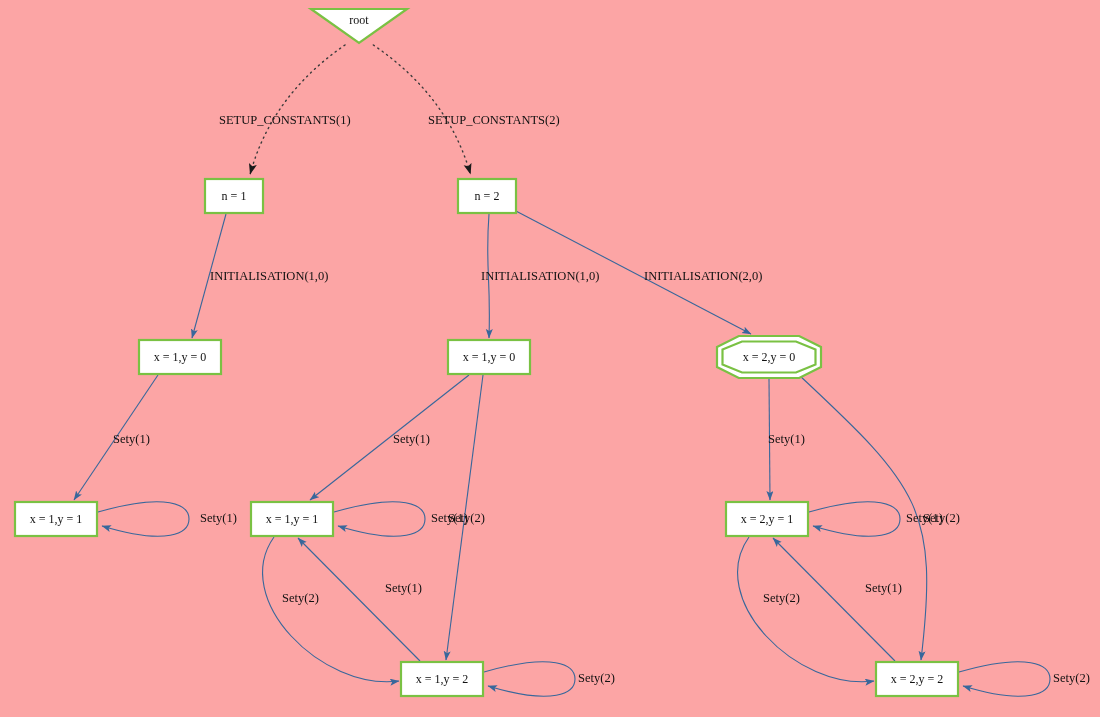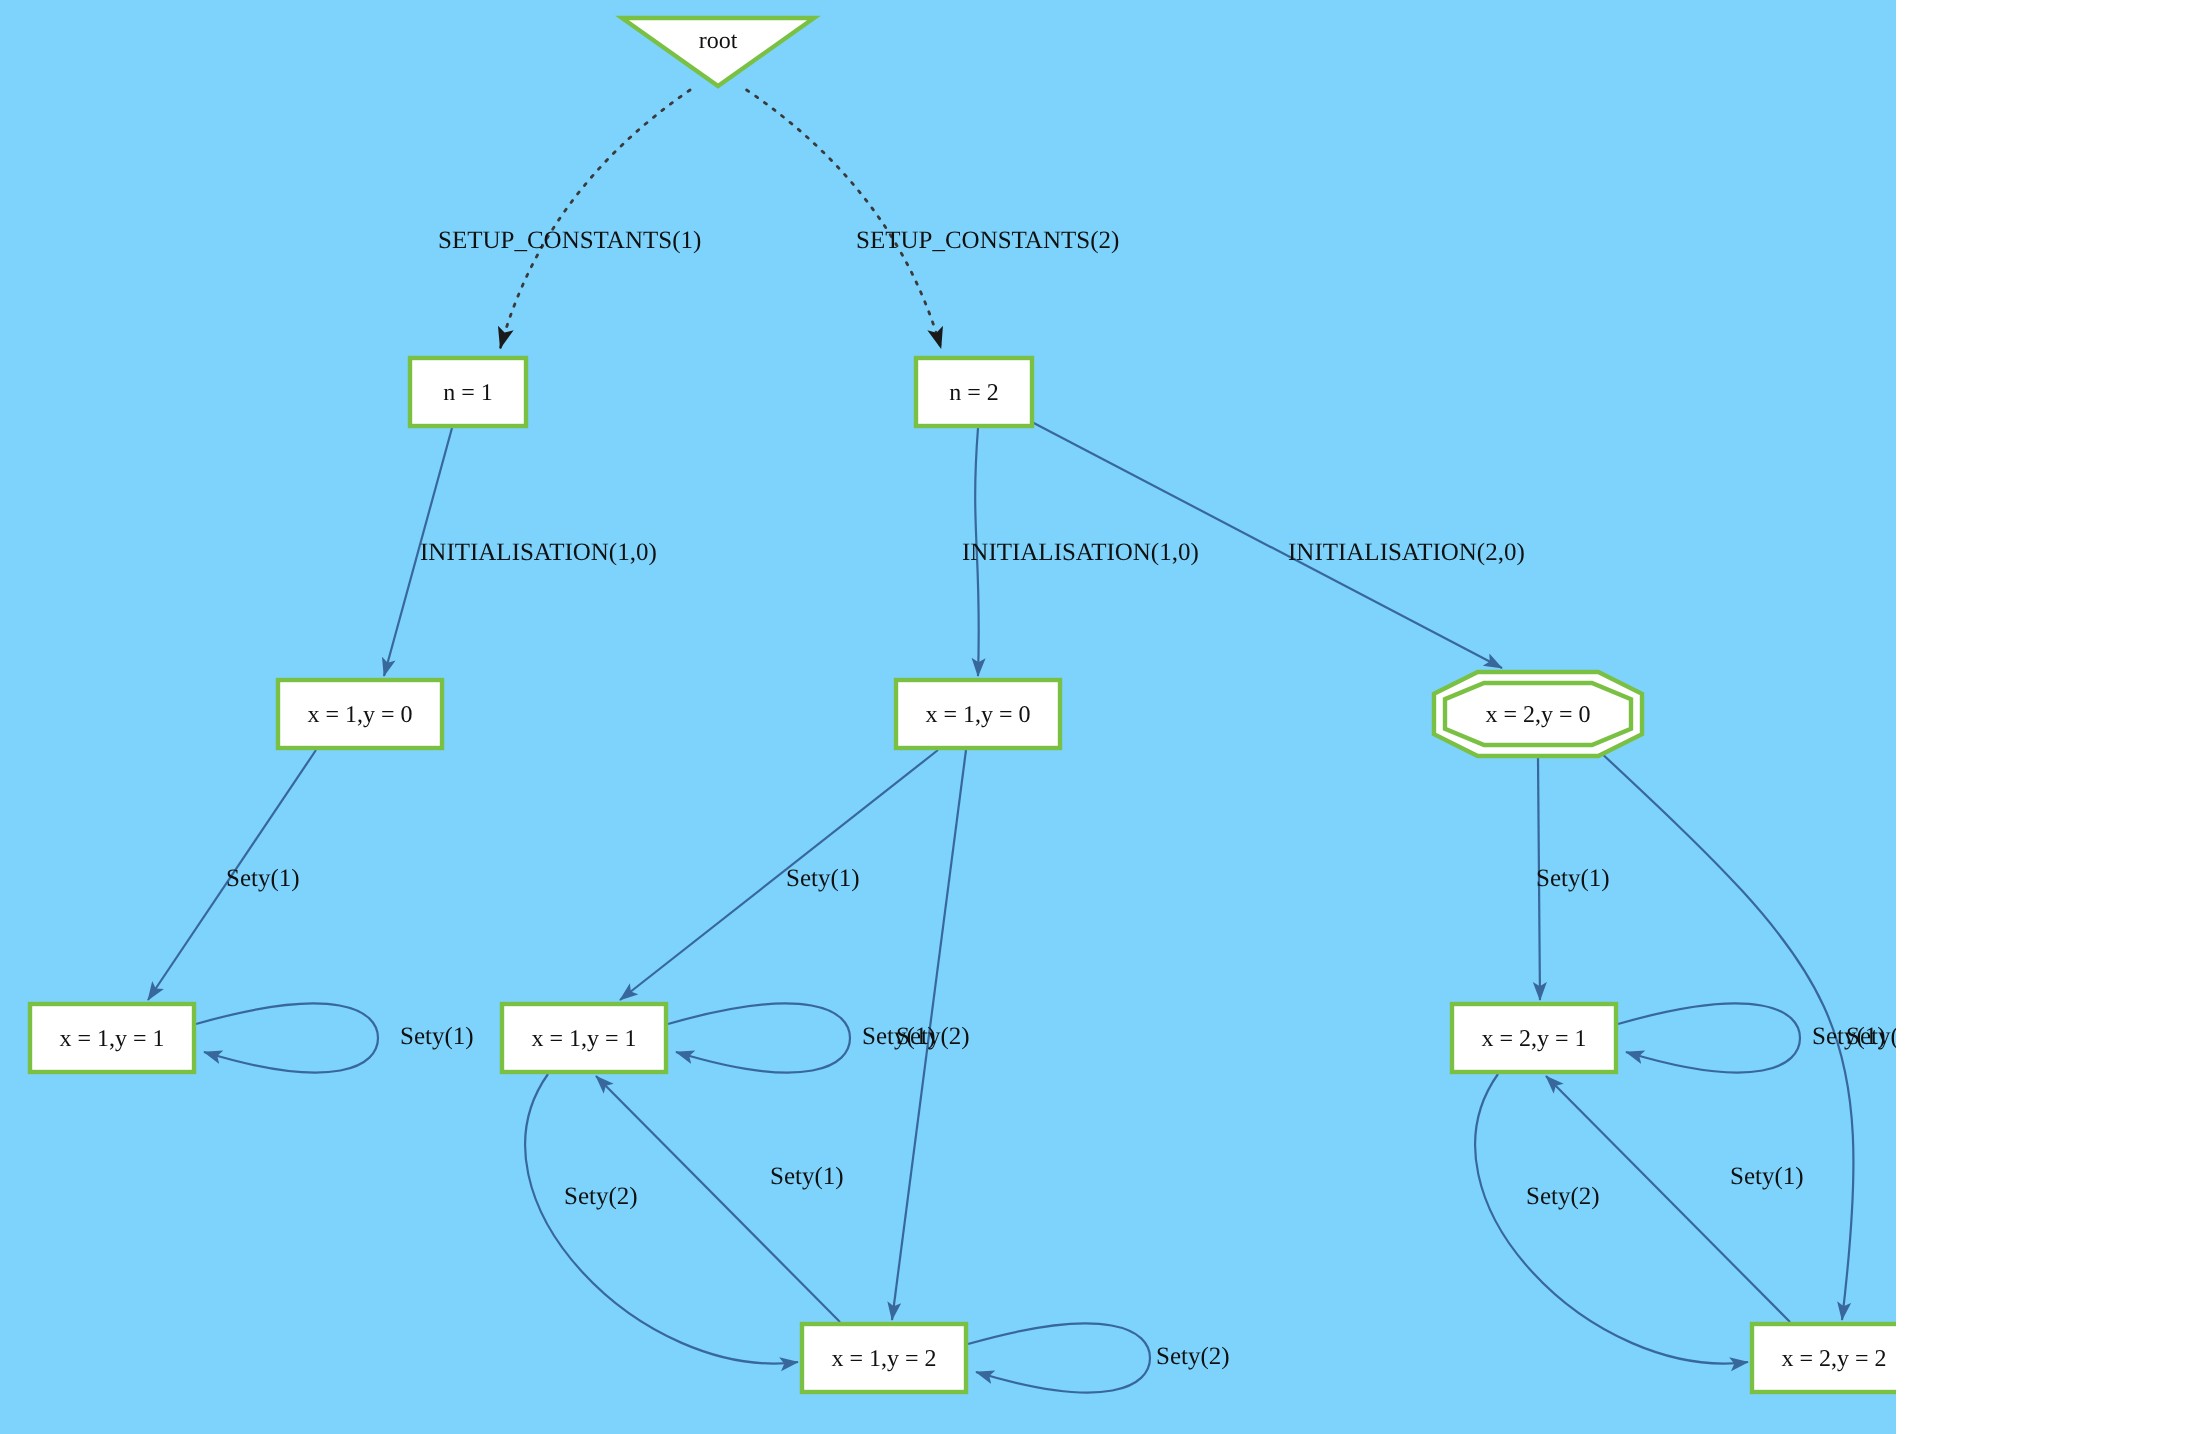--- a/index.html
+++ b/index.html
@@ -6,24 +6,24 @@
   html, body {
     margin: 0;
     padding: 0;
     background: #ffffff;
   }
   body {
     font-family: "Liberation Serif", "DejaVu Serif", serif;
   }
   #canvas-wrap {
     position: relative;
-    width: 948px;
+    width: 1100px;
     height: 717px;
     overflow: hidden;
-    background: #7dd3fc;
+    background: #fca5a5;
   }
   svg#graph {
     display: block;
     width: 1100px;
     height: 717px;
   }
   .node-shape {
     fill: #ffffff;
     stroke: #7ac143;
     stroke-width: 2.2;

